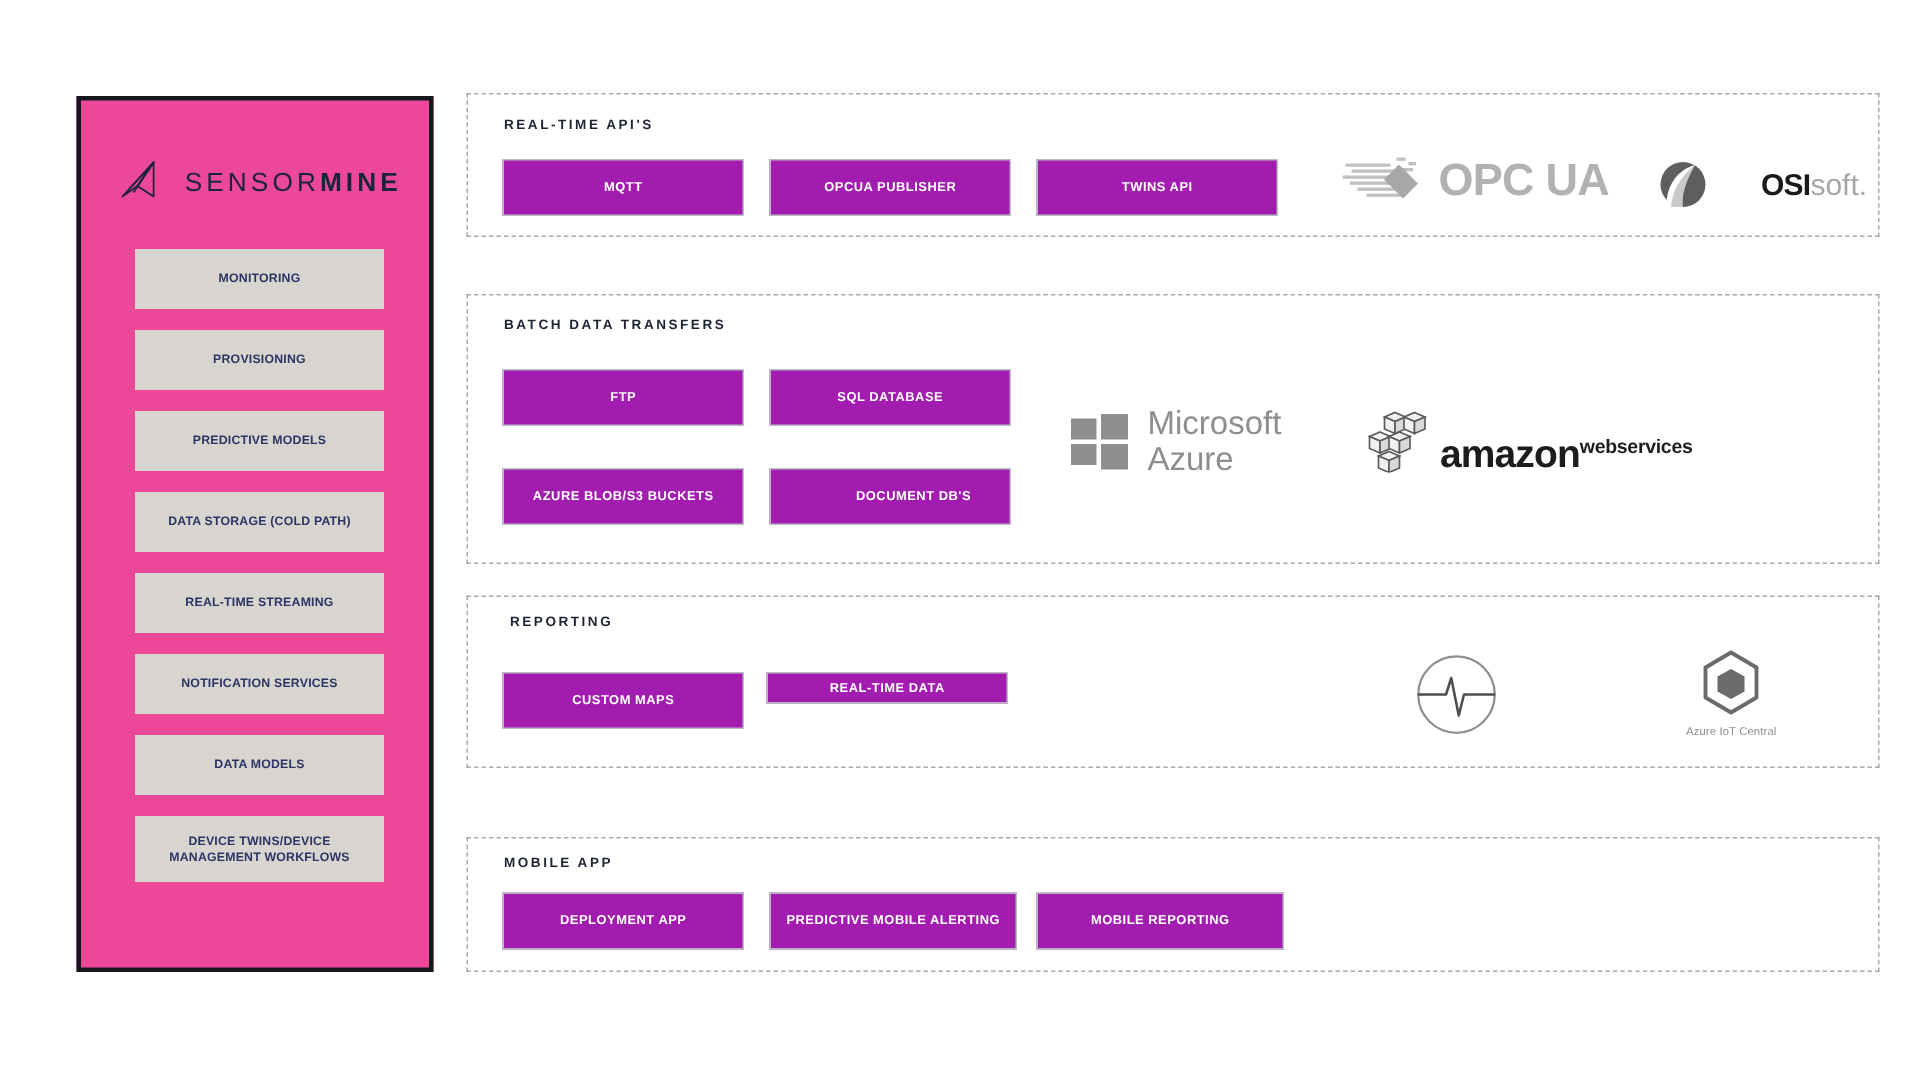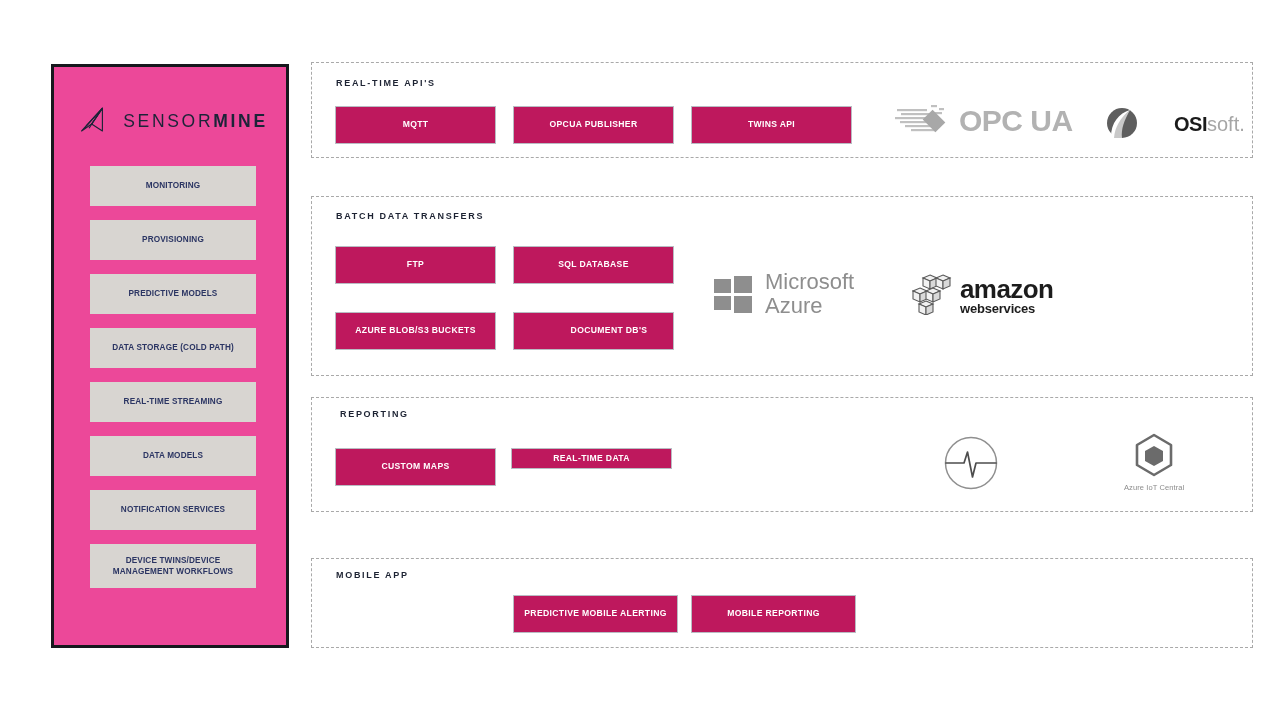--- a/index.html
+++ b/index.html
@@ -87,21 +87,21 @@
   .panel-title {
     position: absolute;
     font-size: 9px;
     font-weight: 700;
     letter-spacing: 1.7px;
     color: #1d2333;
     white-space: nowrap;
   }
   .chip {
     position: absolute;
-    background: #be185d;
+    background: #a21caf;
     border: 1px solid #b9bcc3;
     color: #ffffff;
     font-size: 8.6px;
     font-weight: 700;
     letter-spacing: 0.35px;
     display: flex;
     align-items: center;
     justify-content: center;
     text-align: center;
     line-height: 1.35;
@@ -121,21 +121,21 @@
     line-height: 1;
   }
   .osi-wrap { display:flex; align-items:center; gap:8px; }
   .osi-text { font-size: 20px; line-height: 1; }
   .osi-text .o1 { color:#1a1a1a; font-weight:800; letter-spacing:-0.5px;margin-left:27px; }
   .osi-text .o2 { color:#a6a6a6; font-weight:400; }
 
   .ms-wrap { display:flex; align-items:center; gap:11px; }
   .ms-text { color:#8e8e8e; font-size:22px; line-height:1.08; font-weight:400; }
 
-  .aws-wrap { display:flex; flex-direction:column; align-items:flex-start; }
+  .aws-wrap { display:flex; flex-direction:row; align-items:flex-start; }
   .aws-amazon { font-size:26px; font-weight:700; color:#1c1c1c; line-height:0.92; letter-spacing:-0.6px;}
   .aws-ws { font-size:13px; font-weight:700; color:#1c1c1c; line-height:1; letter-spacing:-0.2px;}
 
   .pbi-wrap { display:flex; align-items:center; gap:9px; }
   .pbi-text { color:#b0b0b0; font-size:24px; font-weight:400; letter-spacing:0.2px; }
 
   .iot-wrap { display:flex; flex-direction:column; align-items:center; gap:5px; }
   .iot-label { color:#8c8c8c; font-size:7.5px; letter-spacing:0.1px; }
 </style>
 </head>
@@ -169,24 +169,24 @@
       <div class="nav-item">
         <span>PREDICTIVE MODELS</span>
       </div>
       <div class="nav-item">
         <span>DATA STORAGE (COLD PATH)</span>
       </div>
       <div class="nav-item">
         <span>REAL-TIME STREAMING</span>
       </div>
       <div class="nav-item">
+        <span>NOTIFICATION SERVICES</span>
+      </div>
+      <div class="nav-item">
         <span>DATA MODELS</span>
-      </div>
-      <div class="nav-item">
-        <span>NOTIFICATION SERVICES</span>
       </div>
       <div class="nav-item two-line">
         <span>DEVICE TWINS/DEVICE MANAGEMENT WORKFLOWS</span>
       </div>
     </div>
   </div>
 
   <div class="panel" style="left:311px; top:62px; width:942px; height:96px;">
     <div class="panel-title" style="left:24px; top:15px;">REAL-TIME API'S</div>
 
@@ -322,20 +322,23 @@
           <path d="M23 14 L32 19 V29 L23 34 L14 29 V19 Z" fill="#6b6b6b"></path>
         </svg>
         <span class="iot-label">Azure IoT Central</span>
       </div>
     </div>
   </div>
 
   <div class="panel" style="left:311px; top:558px; width:942px; height:90px;">
     <div class="panel-title" style="left:24px; top:11px;">MOBILE APP</div>
 
+    <div class="chip" style="left:23px; top:36px; width:161px; height:38px;">
+      <span>DEPLOYMENT APP</span>
+    </div>
     <div class="chip" style="left:201px; top:36px; width:165px; height:38px;">
       <span>PREDICTIVE MOBILE ALERTING</span>
     </div>
     <div class="chip" style="left:379px; top:36px; width:165px; height:38px;">
       <span>MOBILE REPORTING</span>
     </div>
   </div>
 
 </div>
 

